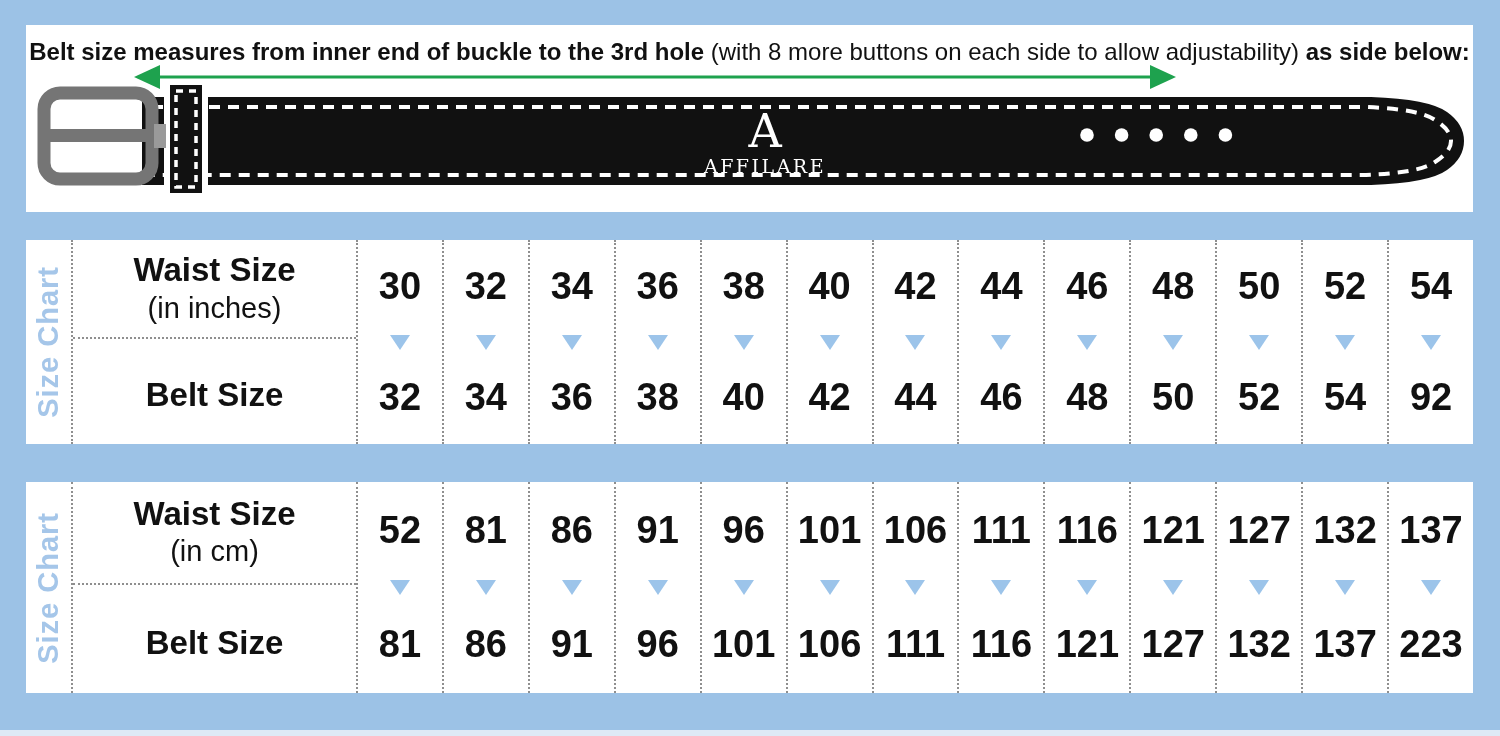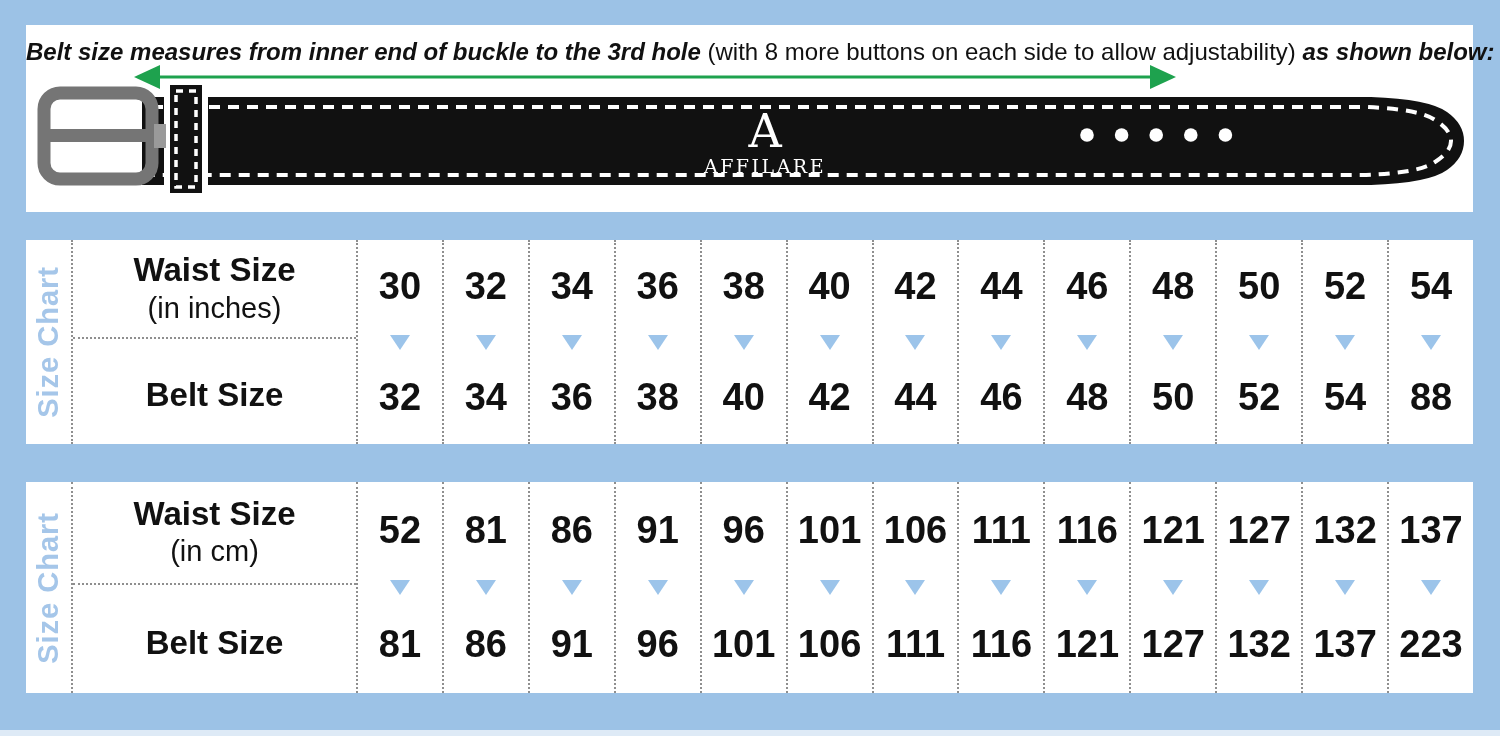--- a/index.html
+++ b/index.html
@@ -16,21 +16,21 @@
   }
   #top-panel{top:25px;height:187px;}
   #table-inches{top:240px;height:204px;display:flex;}
   #table-cm{top:482px;height:211px;display:flex;}
   #bottom-strip{position:absolute;left:0;bottom:0;width:1500px;height:6px;background:#DEEAF6;}
 
   .measure-text{
     position:absolute;top:13px;left:0;right:0;
     text-align:center;font-size:24px;letter-spacing:0px;white-space:nowrap;
   }
-  .measure-text b{font-weight:bold;font-style:italic;}
+  .measure-text b{font-weight:bold;}
   .belt-svg{position:absolute;top:0;left:0;display:block;}
 
   
   .side-label{
     width:45px;display:flex;align-items:center;justify-content:center;
   }
   .side-label span{
     writing-mode:vertical-rl;transform:rotate(180deg);
     font-weight:bold;font-size:29px;letter-spacing:1px;color:#A5C6E9;
   }
@@ -96,21 +96,21 @@
     <g id="belt-holes">
         <circle cx="1061" cy="110" r="6.8" fill="#FFFFFF"></circle>
         <circle cx="1095.6" cy="110" r="6.8" fill="#FFFFFF"></circle>
         <circle cx="1130.2" cy="110" r="6.8" fill="#FFFFFF"></circle>
         <circle cx="1164.8" cy="110" r="6.8" fill="#FFFFFF"></circle>
         <circle cx="1199.4" cy="110" r="6.8" fill="#FFFFFF"></circle>
       </g>
   </svg>
 
   <div class="measure-text">
-    <b>Belt size measures from inner end of buckle to the 3rd hole</b><span> (with 8 more buttons on each side to allow adjustability) </span><b>as shown below:</b>
+    <b>Belt size measures from inner end of buckle to the 3rd hole</b><span> (with 8 more buttons on each side to allow adjustability) </span><b>as side below:</b>
   </div>
 </div>
 
 <section class="panel" id="table-inches">
   <div class="side-label">
     <span>Size Chart</span>
   </div>
   <div class="row-labels">
     <div class="row-label top">
       <div class="label-main">Waist Size</div>
@@ -189,21 +189,21 @@
 
   <div class="val-col">
     <div class="val top">52</div>
     <div class="tri"></div>
     <div class="val bottom">54</div>
   </div>
 
   <div class="val-col">
     <div class="val top">54</div>
     <div class="tri"></div>
-    <div class="val bottom">88</div>
+    <div class="val bottom">92</div>
   </div>
 </div>
 </section>
 
 <section class="panel" id="table-cm">
   <div class="side-label">
     <span>Size Chart</span>
   </div>
   <div class="row-labels">
     <div class="row-label top">

